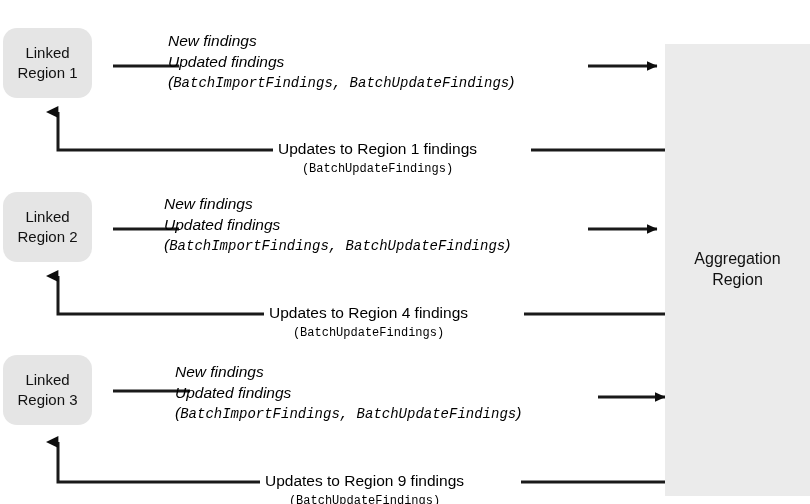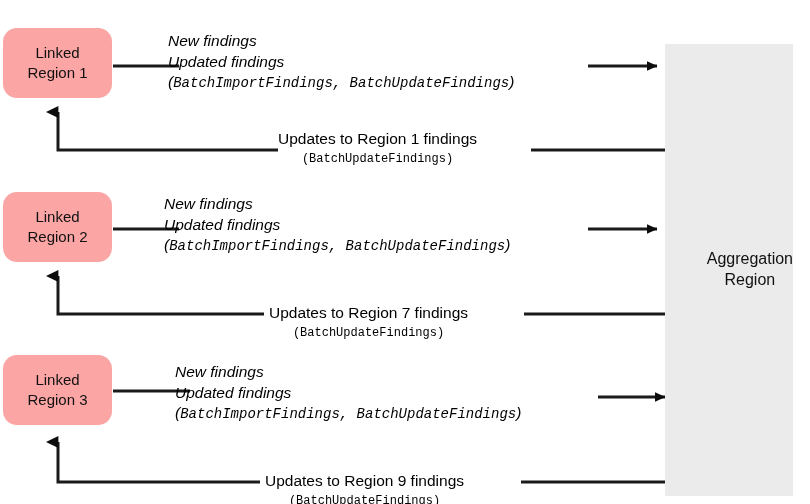--- a/index.html
+++ b/index.html
@@ -19,41 +19,41 @@
   }
   #diagram svg {
     position: absolute;
     left: 0;
     top: 0;
   }
   .agg-region {
     position: absolute;
     left: 665px;
     top: 44px;
-    width: 128px;
+    width: 145px;
     height: 452px;
     background: #ebebeb;
     display: flex;
     align-items: center;
-    justify-content: flex-end;
+    justify-content: center;
   }
   .agg-label {
     font-family: "Liberation Sans", sans-serif;
     font-size: 16px;
     color: #111111;
     text-align: center;
     line-height: 1.3;
     white-space: pre-line;
   }
   .region-box {
     position: absolute;
     left: 3px;
-    width: 109px;
+    width: 89px;
     height: 70px;
-    background: #fca5a5;
+    background: #e5e5e5;
     border-radius: 14px;
     display: flex;
     align-items: center;
     justify-content: center;
   }
   .region-label {
     font-family: "Liberation Sans", sans-serif;
     font-size: 15px;
     color: #111111;
     text-align: center;
@@ -151,36 +151,36 @@
 
   <div class="region-box" style="top:28px;">
     <div class="region-label">Linked
 Region 1</div>
   </div>
   <div class="out-label" style="left:168px; top:31px;">
     <div class="out-line1">New findings</div>
     <div class="out-line2">Updated findings</div>
     <div><span class="paren">(</span><span class="out-code">BatchImportFindings, BatchUpdateFindings</span><span class="paren">)</span></div>
   </div>
-  <div class="ret-label" style="left:273px; top:129px;">
+  <div class="ret-label" style="left:273px; top:139px;">
     <span class="ret-line1">Updates to Region 1 findings</span>
     <span class="ret-line2">(BatchUpdateFindings)</span>
   </div>
 
   <div class="region-box" style="top:192px;">
     <div class="region-label">Linked
 Region 2</div>
   </div>
   <div class="out-label" style="left:164px; top:194px;">
     <div class="out-line1">New findings</div>
     <div class="out-line2">Updated findings</div>
     <div><span class="paren">(</span><span class="out-code">BatchImportFindings, BatchUpdateFindings</span><span class="paren">)</span></div>
   </div>
   <div class="ret-label" style="left:264px; top:303px;">
-    <span class="ret-line1">Updates to Region 7 findings</span>
+    <span class="ret-line1">Updates to Region 4 findings</span>
     <span class="ret-line2">(BatchUpdateFindings)</span>
   </div>
 
   <div class="region-box" style="top:355px;">
     <div class="region-label">Linked
 Region 3</div>
   </div>
   <div class="out-label" style="left:175px; top:362px;">
     <div class="out-line1">New findings</div>
     <div class="out-line2">Updated findings</div>

